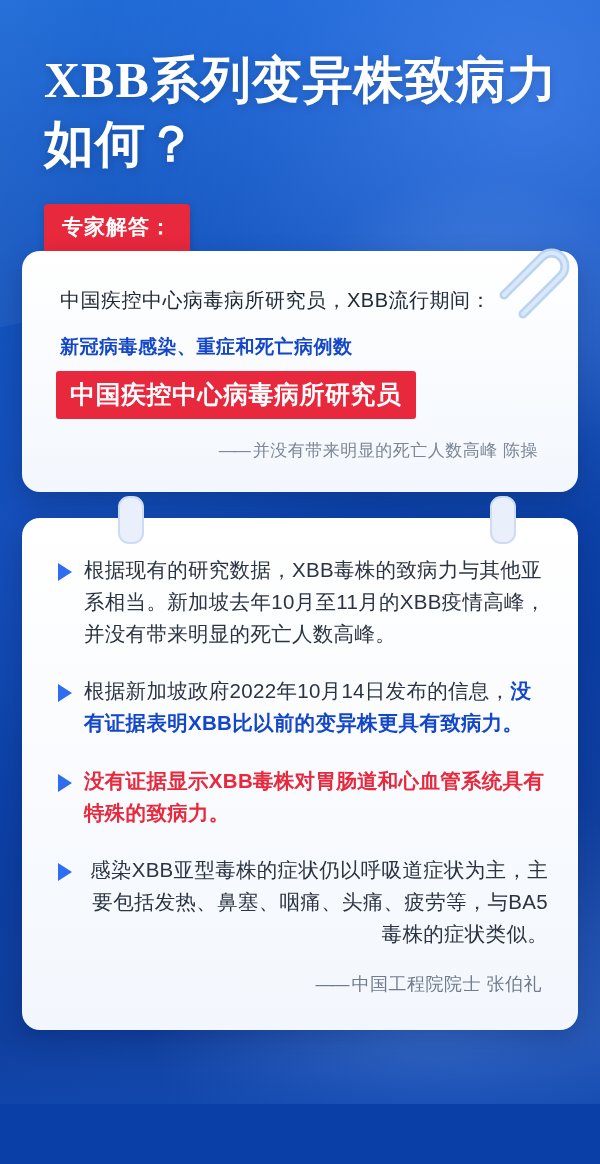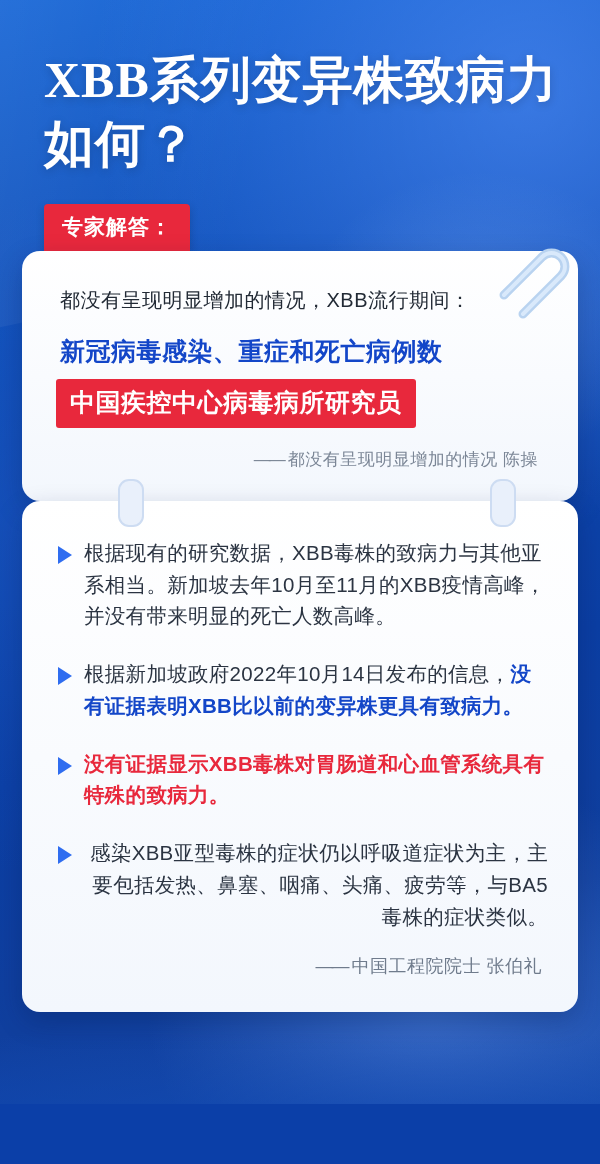--- a/index.html
+++ b/index.html
@@ -82,33 +82,34 @@
     position: relative;
     margin: 0 22px;
     background: linear-gradient(180deg, #ffffff 0%, #f3f7fd 100%);
     border-radius: 18px;
     box-shadow: 0 10px 26px rgba(3,22,70,0.25);
   }
   .card-top {
     padding: 34px 34px 30px 34px;
   }
   .card-bottom {
+    margin-top: 26px;
     padding: 36px 30px 34px 30px;
   }
 
   .lead {
     color: #222a35;
     font-size: 20px;
     line-height: 1.5;
     margin: 0 0 18px 4px;
     letter-spacing: 0.5px;
   }
   .hl-blue {
     color: #1346c8;
-    font-size: 25px;
+    font-size: 19px;
     font-weight: bold;
     line-height: 1.45;
     margin: 0 0 10px 4px;
     letter-spacing: 0.5px;
   }
   .hl-red-wrap {
     margin: 0 0 4px 0;
   }
   .hl-red {
     display: inline-block;
@@ -210,27 +211,27 @@
     <span class="tag">专家解答：</span>
   </div>
 
   <div class="card card-top">
 
     <svg class="clip" viewBox="0 0 86 86">
       <path d="M20 58 L58 20 a13 13 0 0 1 19 19 L39 77" fill="none" stroke="#b9d3f0" stroke-width="9" stroke-linecap="round"></path>
       <path d="M20 58 L58 20 a13 13 0 0 1 19 19 L39 77" fill="none" stroke="#d9e9fb" stroke-width="4" stroke-linecap="round"></path>
     </svg>
 
-    <p class="lead">都没有呈现明显增加的情况，XBB流行期间：</p>
+    <p class="lead">中国疾控中心病毒病所研究员，XBB流行期间：</p>
     <p class="hl-blue">新冠病毒感染、重症和死亡病例数</p>
     <div class="hl-red-wrap">
       <span class="hl-red">中国疾控中心病毒病所研究员</span>
     </div>
     <p class="attribution">
-      <span class="dash">——</span><span>都没有呈现明显增加的情况 陈操</span>
+      <span class="dash">——</span><span>并没有带来明显的死亡人数高峰 陈操</span>
     </p>
   </div>
 
   <div class="card card-bottom">
 
     <div class="notch notch-left" style="top:-22px;"></div>
     <div class="notch notch-right" style="top:-22px;"></div>
 
     <div class="bullet">
       <div class="tri"></div>

